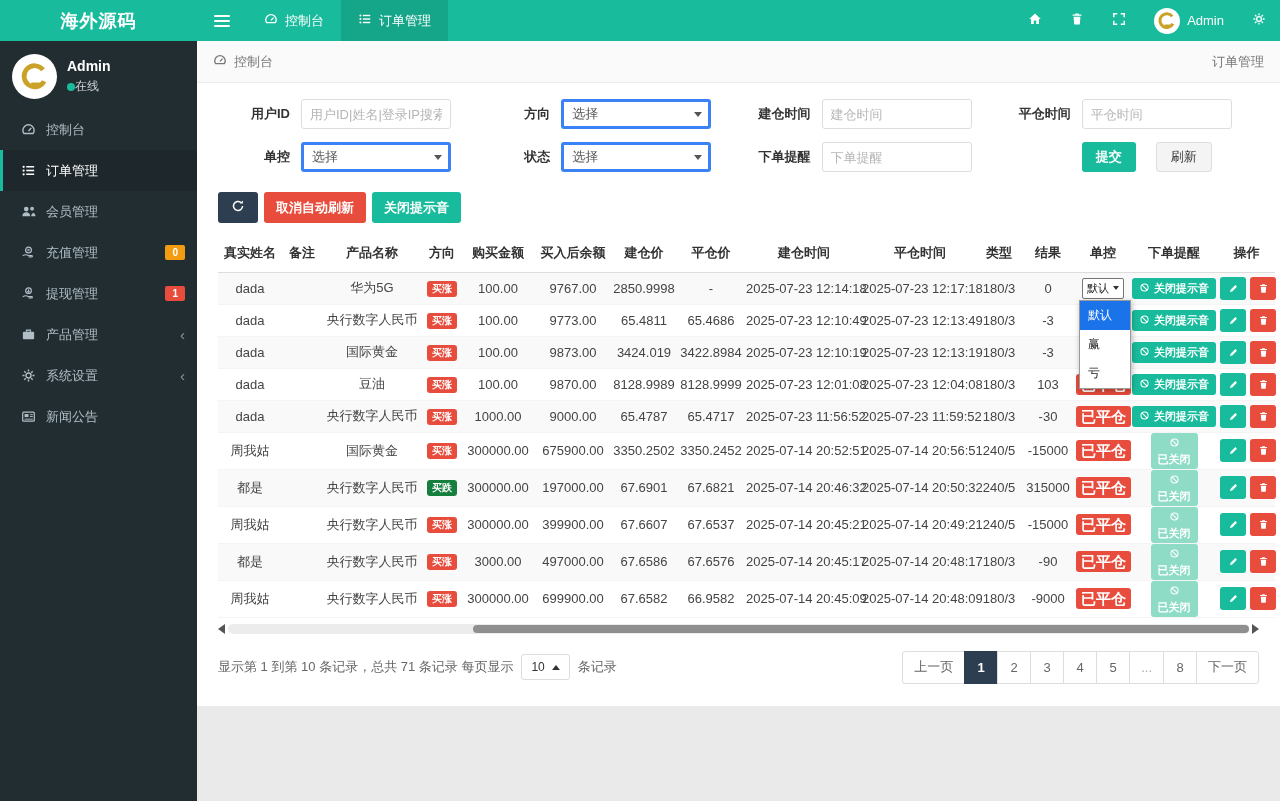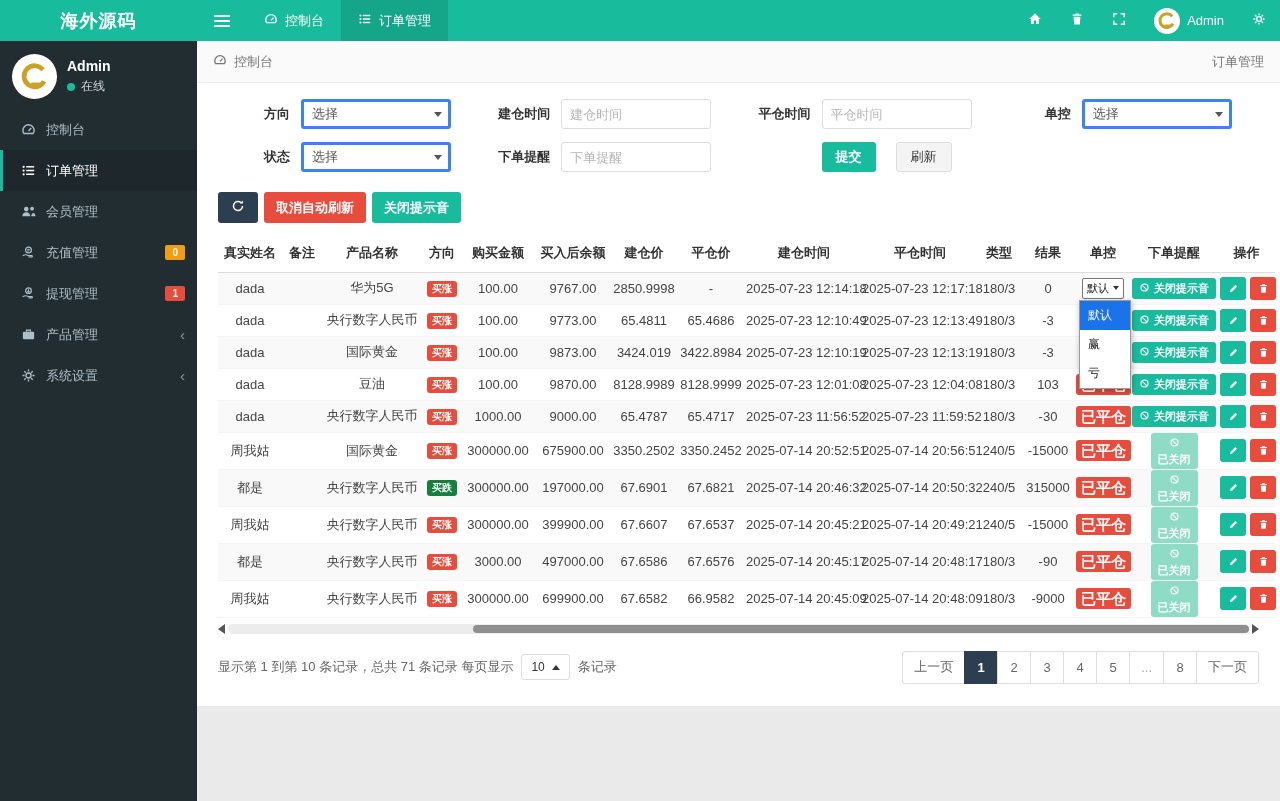--- a/index.html
+++ b/index.html
@@ -20,21 +20,21 @@
   .nav-right .nav-item { padding:0 14px; }
   .mini-avatar { width:26px; height:26px; border-radius:50%; background:#fff;
                  display:flex; align-items:center; justify-content:center; overflow:hidden; }
 
   
   .sidebar { position:absolute; top:41px; left:0; bottom:0; width:197px; background:#222d32; z-index:40; }
   .user-panel { display:flex; gap:10px; padding:13px 12px 10px; align-items:center; }
   .avatar { width:45px; height:45px; border-radius:50%; background:#fff; flex:none;
             display:flex; align-items:center; justify-content:center; }
   .user-name { color:#fff; font-weight:bold; font-size:14px; }
-  .user-status { color:#d2d6d9; font-size:12px; margin-top:4px; display:flex; align-items:center; gap:6px; }
+  .user-status { color:#d2d6d9; font-size:12px; margin-top:4px; display:flex; align-items:center; }
   .dot { width:8px; height:8px; border-radius:50%; background:#18bc9c; display:inline-block; }
   .side-search { margin:6px 12px 12px; height:36px; background:#374850; border-radius:4px;
                  display:flex; align-items:center; padding:0 10px; }
   .side-search input { flex:1; background:transparent; border:none; outline:none;
                        color:#cfd8dc; font-size:13px; font-family:inherit; }
   .side-search input::placeholder { color:#8a9aa3; }
   .side-search .sicon { color:#8a9aa3; display:flex; }
   .menu-item { height:41px; display:flex; align-items:center; gap:10px; padding:0 12px 0 17px;
                color:#b0bec5; font-size:13px; border-left:3px solid transparent; cursor:pointer; }
   .menu-item.active { background:#1e282c; color:#fff; border-left-color:#18bc9c; }
@@ -287,37 +287,51 @@
       <div class="menu-item">
         <span class="micon">
           <svg width="15" height="15" viewBox="0 0 16 16">
             <path d="M8 1.6v2.2M8 12.2v2.2M1.6 8h2.2M12.2 8h2.2M3.5 3.5l1.6 1.6M10.9 10.9l1.6 1.6M12.5 3.5l-1.6 1.6M5.1 10.9l-1.6 1.6" stroke="currentColor" stroke-width="1.5"></path>
             <circle cx="8" cy="8" r="2.7" fill="none" stroke="currentColor" stroke-width="1.5"></circle>
           </svg>
         </span>
         <span>系统设置</span>
         <span class="chev">‹</span>
       </div>
+      <div class="menu-item">
+        <span class="micon">
+          <svg width="15" height="15" viewBox="0 0 16 16">
+            <rect x="1.8" y="3.4" width="12.4" height="9.6" rx="1" fill="none" stroke="currentColor" stroke-width="1.3"></rect>
+            <rect x="3.8" y="5.4" width="4.2" height="3.2" fill="currentColor"></rect>
+            <path d="M9.6 6h3M9.6 8h3M3.8 10.8h8.8" stroke="currentColor" stroke-width="1"></path>
+          </svg>
+        </span>
+        <span>新闻公告</span>
+      </div>
     </div>
 </div>
 
 <div class="main">
   <div class="breadcrumb">
     <div class="bleft">
       <span><svg width="14" height="14" viewBox="0 0 16 16">
             <path d="M8 3a6 6 0 0 0-6 6c0 1.3.4 2.3 1.1 3.2h9.8A5.9 5.9 0 0 0 14 9a6 6 0 0 0-6-6z" fill="none" stroke="currentColor" stroke-width="1.5"></path>
             <line x1="8" y1="9.6" x2="10.9" y2="6.4" stroke="currentColor" stroke-width="1.5"></line>
           </svg></span>
       <span>控制台</span>
     </div>
     <span>订单管理</span>
   </div>
 
   <div class="panel">
     <div class="filter-grid" id="filter-grid">
+        <div class="field">
+          <label>用户ID</label>
+          <div class="ctrl"><input placeholder="用户ID|姓名|登录IP搜索" style=""></div>
+        </div>
         <div class="field">
           <label>方向</label>
           <div class="ctrl">
             <div class="sel">选择</div>
             <span class="caret-d"></span>
           </div>
         </div>
         <div class="field">
           <label>建仓时间</label>
           <div class="ctrl"><input placeholder="建仓时间" style=""></div>

